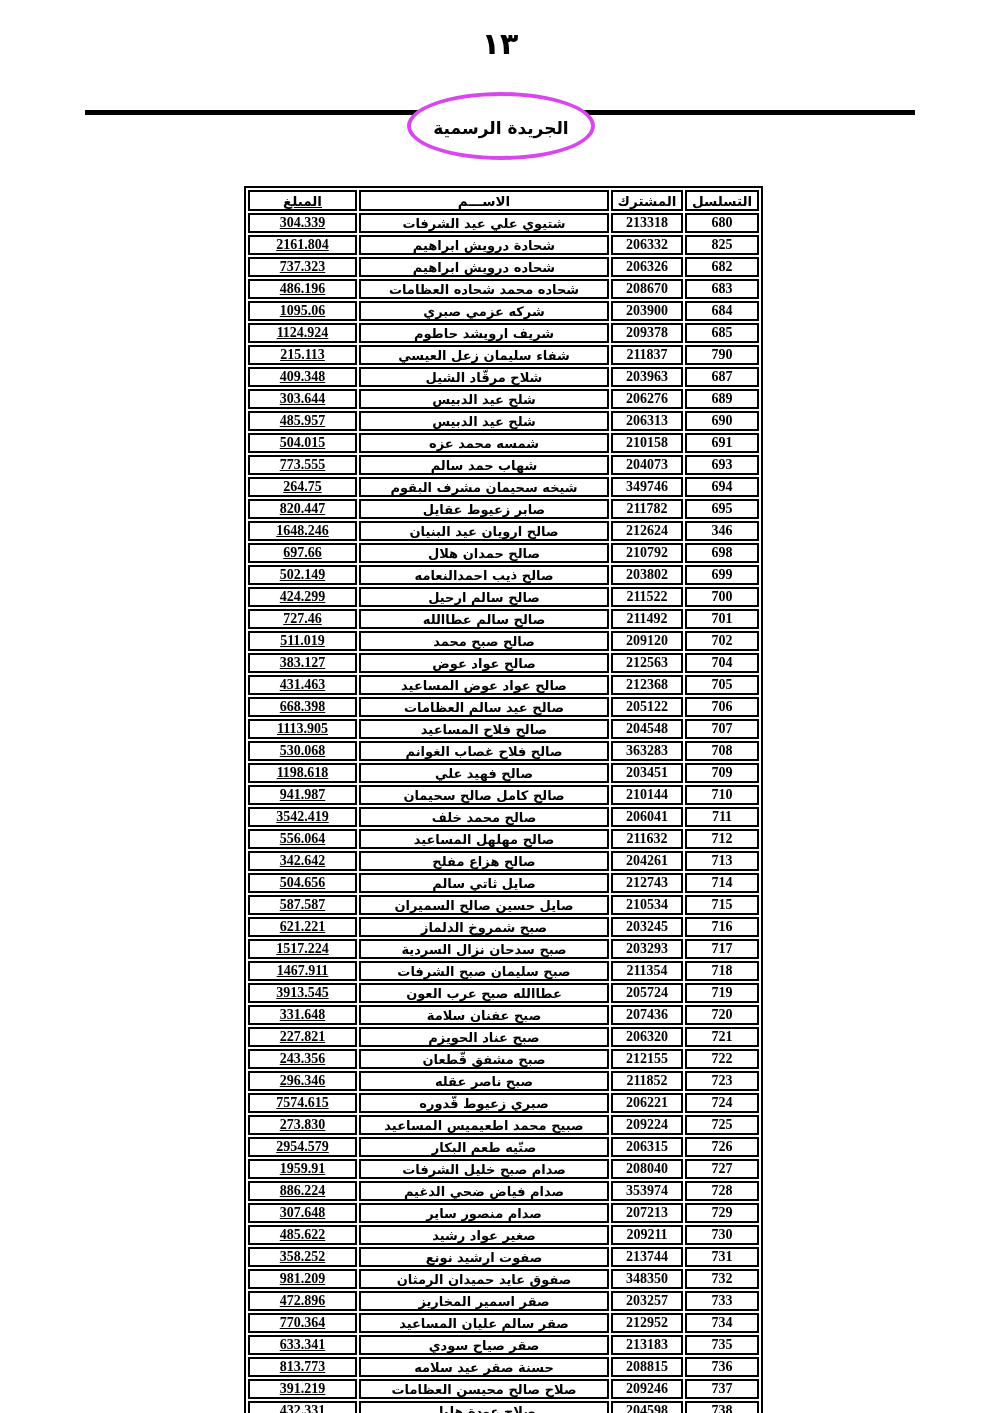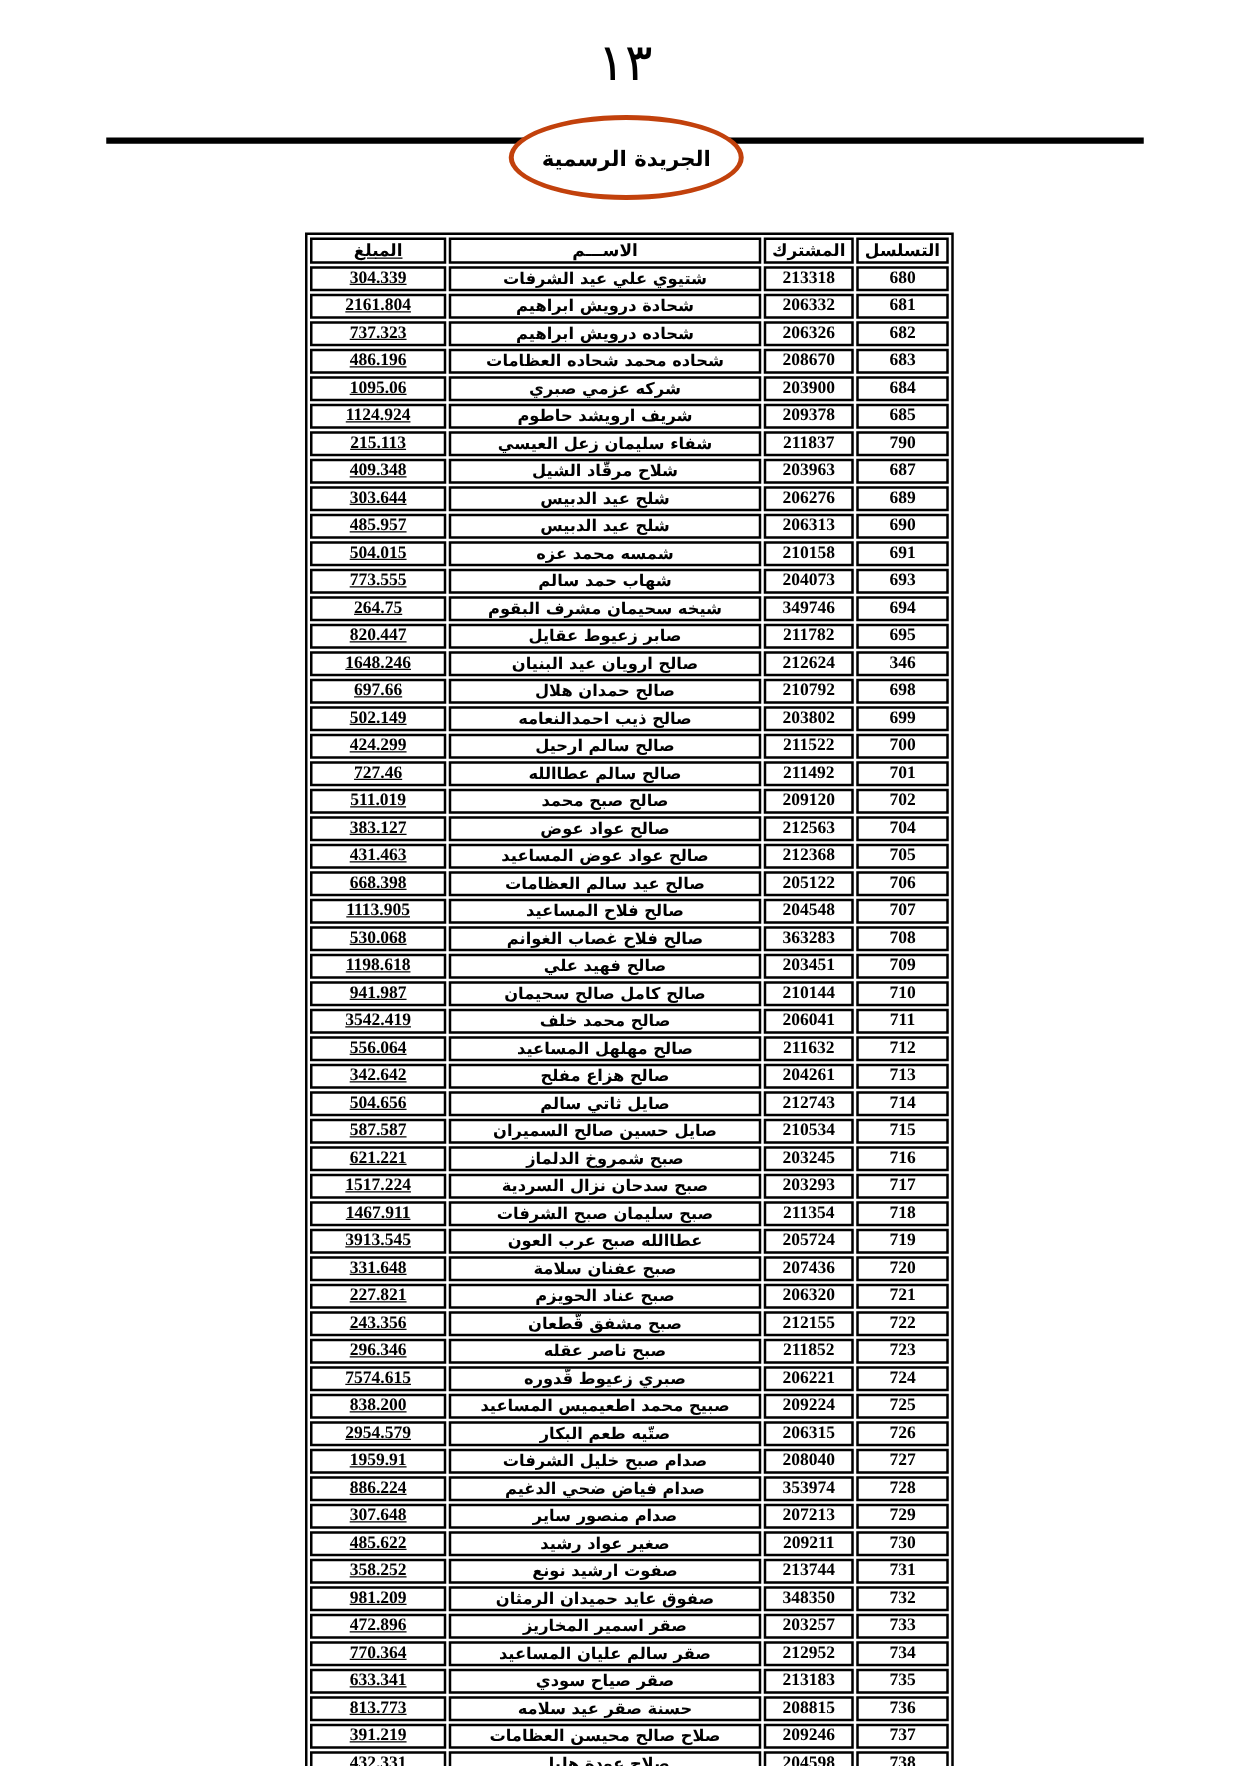--- a/index.html
+++ b/index.html
@@ -3,28 +3,28 @@
 <meta charset="utf-8">
 <style>
   html,body{margin:0;padding:0;}
   body{
     width:1000px;height:1413px;background:#ffffff;position:relative;
     font-family:"DejaVu Sans",sans-serif;color:#000;
     -webkit-font-smoothing:antialiased;
   }
   .page-number{
     position:absolute;top:26px;left:0;right:0;text-align:center;
-    font-size:41px;font-weight:normal;letter-spacing:2px;
+    font-size:30px;font-weight:bold;letter-spacing:2px;
   }
   .banner-rule{
     position:absolute;top:110px;left:85px;width:830px;height:5px;background:#000;
   }
   .gazette-seal{
     position:absolute;top:92px;left:407px;width:188px;height:68px;
-    border:4px solid #c2410c;border-radius:50%;background:#fff;
+    border:4px solid #d946ef;border-radius:50%;background:#fff;
     display:flex;align-items:center;justify-content:center;
     font-weight:bold;font-size:17px;padding-top:4px;box-sizing:border-box;
   }
   table.ledger{
     position:absolute;top:186px;left:244px;width:513px;
     border-collapse:separate;border-spacing:2px;table-layout:fixed;
     border:2px solid #000;background:#fff;direction:rtl;
   }
   .ledger th,.ledger td{
     border:2px solid #000;padding:0;text-align:center;vertical-align:middle;
@@ -62,21 +62,21 @@
     </tr>
   </thead>
   <tbody>
       <tr>
         <td class="num col-serial" dir="ltr">680</td>
         <td class="num col-subscriber" dir="ltr">213318</td>
         <td class="ar col-name">شتيوي علي عيد الشرفات</td>
         <td class="num col-amount" dir="ltr">304.339</td>
       </tr>
       <tr>
-        <td class="num col-serial" dir="ltr">681</td>
+        <td class="num col-serial" dir="ltr">825</td>
         <td class="num col-subscriber" dir="ltr">206332</td>
         <td class="ar col-name">شحادة درويش ابراهيم</td>
         <td class="num col-amount" dir="ltr">2161.804</td>
       </tr>
       <tr>
         <td class="num col-serial" dir="ltr">682</td>
         <td class="num col-subscriber" dir="ltr">206326</td>
         <td class="ar col-name">شحاده درويش ابراهيم</td>
         <td class="num col-amount" dir="ltr">737.323</td>
       </tr>
@@ -305,21 +305,21 @@
       <tr>
         <td class="num col-serial" dir="ltr">724</td>
         <td class="num col-subscriber" dir="ltr">206221</td>
         <td class="ar col-name">صبري زعيوط قّدوره</td>
         <td class="num col-amount" dir="ltr">7574.615</td>
       </tr>
       <tr>
         <td class="num col-serial" dir="ltr">725</td>
         <td class="num col-subscriber" dir="ltr">209224</td>
         <td class="ar col-name">صبيح محمد اطعيميس المساعيد</td>
-        <td class="num col-amount" dir="ltr">838.200</td>
+        <td class="num col-amount" dir="ltr">273.830</td>
       </tr>
       <tr>
         <td class="num col-serial" dir="ltr">726</td>
         <td class="num col-subscriber" dir="ltr">206315</td>
         <td class="ar col-name">صتّيه طعم البكار</td>
         <td class="num col-amount" dir="ltr">2954.579</td>
       </tr>
       <tr>
         <td class="num col-serial" dir="ltr">727</td>
         <td class="num col-subscriber" dir="ltr">208040</td>

